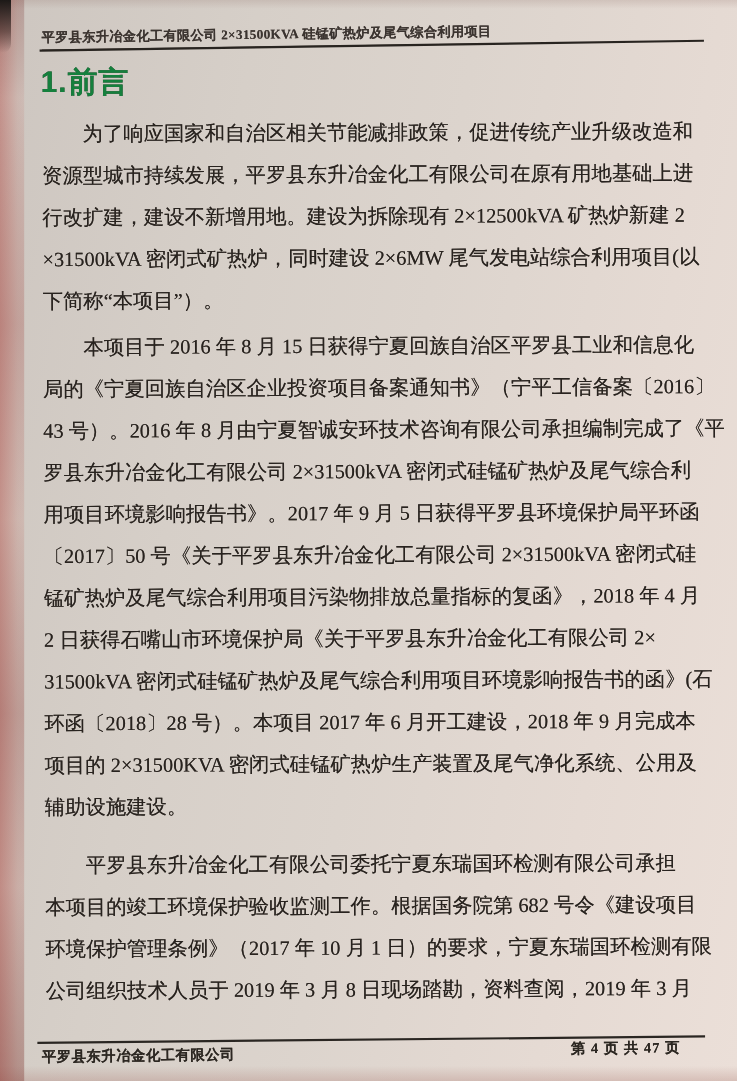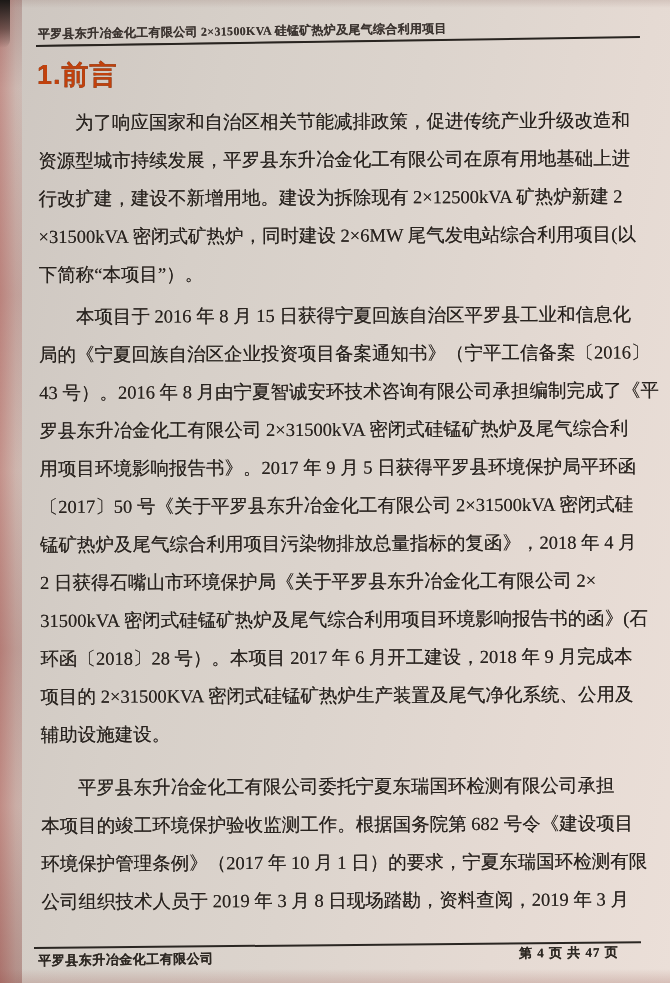--- a/index.html
+++ b/index.html
@@ -46,21 +46,21 @@
     text-shadow:0 0 .6px rgba(60,50,45,.8);
   }
   .header-rule {
     position:absolute; left:36px; top:45px; width:604px; height:2px; z-index:5;
     background:#282420; transform:rotate(-0.85deg); transform-origin:0 50%;
   }
 
   .heading {
     position:absolute; left:37px; top:57px; z-index:5;
     font-family:"Liberation Sans","DejaVu Sans",sans-serif;
-    font-size:27px; font-weight:bold; color:#c2410c;
+    font-size:27px; font-weight:bold; color:#15803d;
     letter-spacing:1px; text-shadow:0 0 .5px rgba(20,15,10,.8);
   }
 
   .content {
     position:absolute; left:38px; top:104px; width:586px; z-index:5;
     transform:rotate(-0.25deg); transform-origin:0 0;
   }
   .para { }
   .para + .para.gap-sm { margin-top:4px; }
   .para + .para.gap-md { margin-top:15px; }

